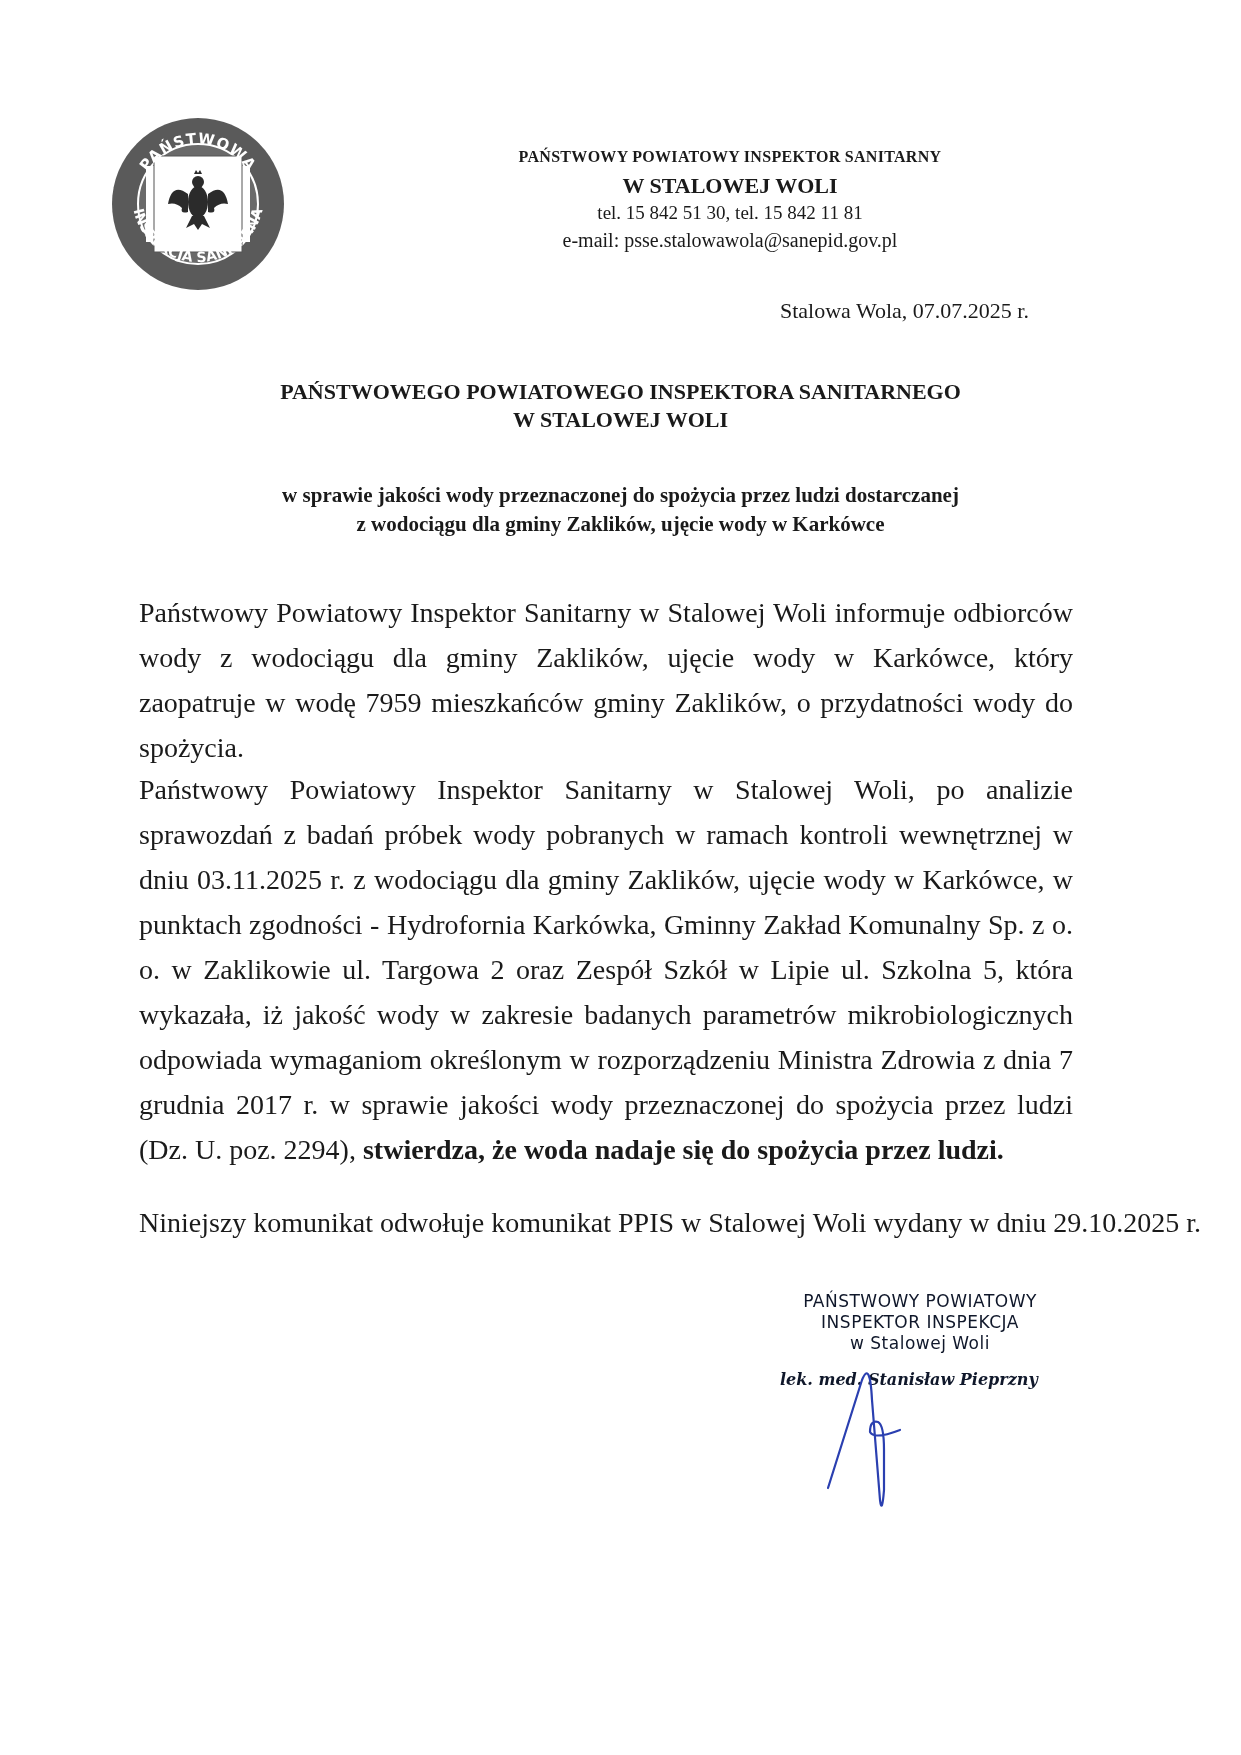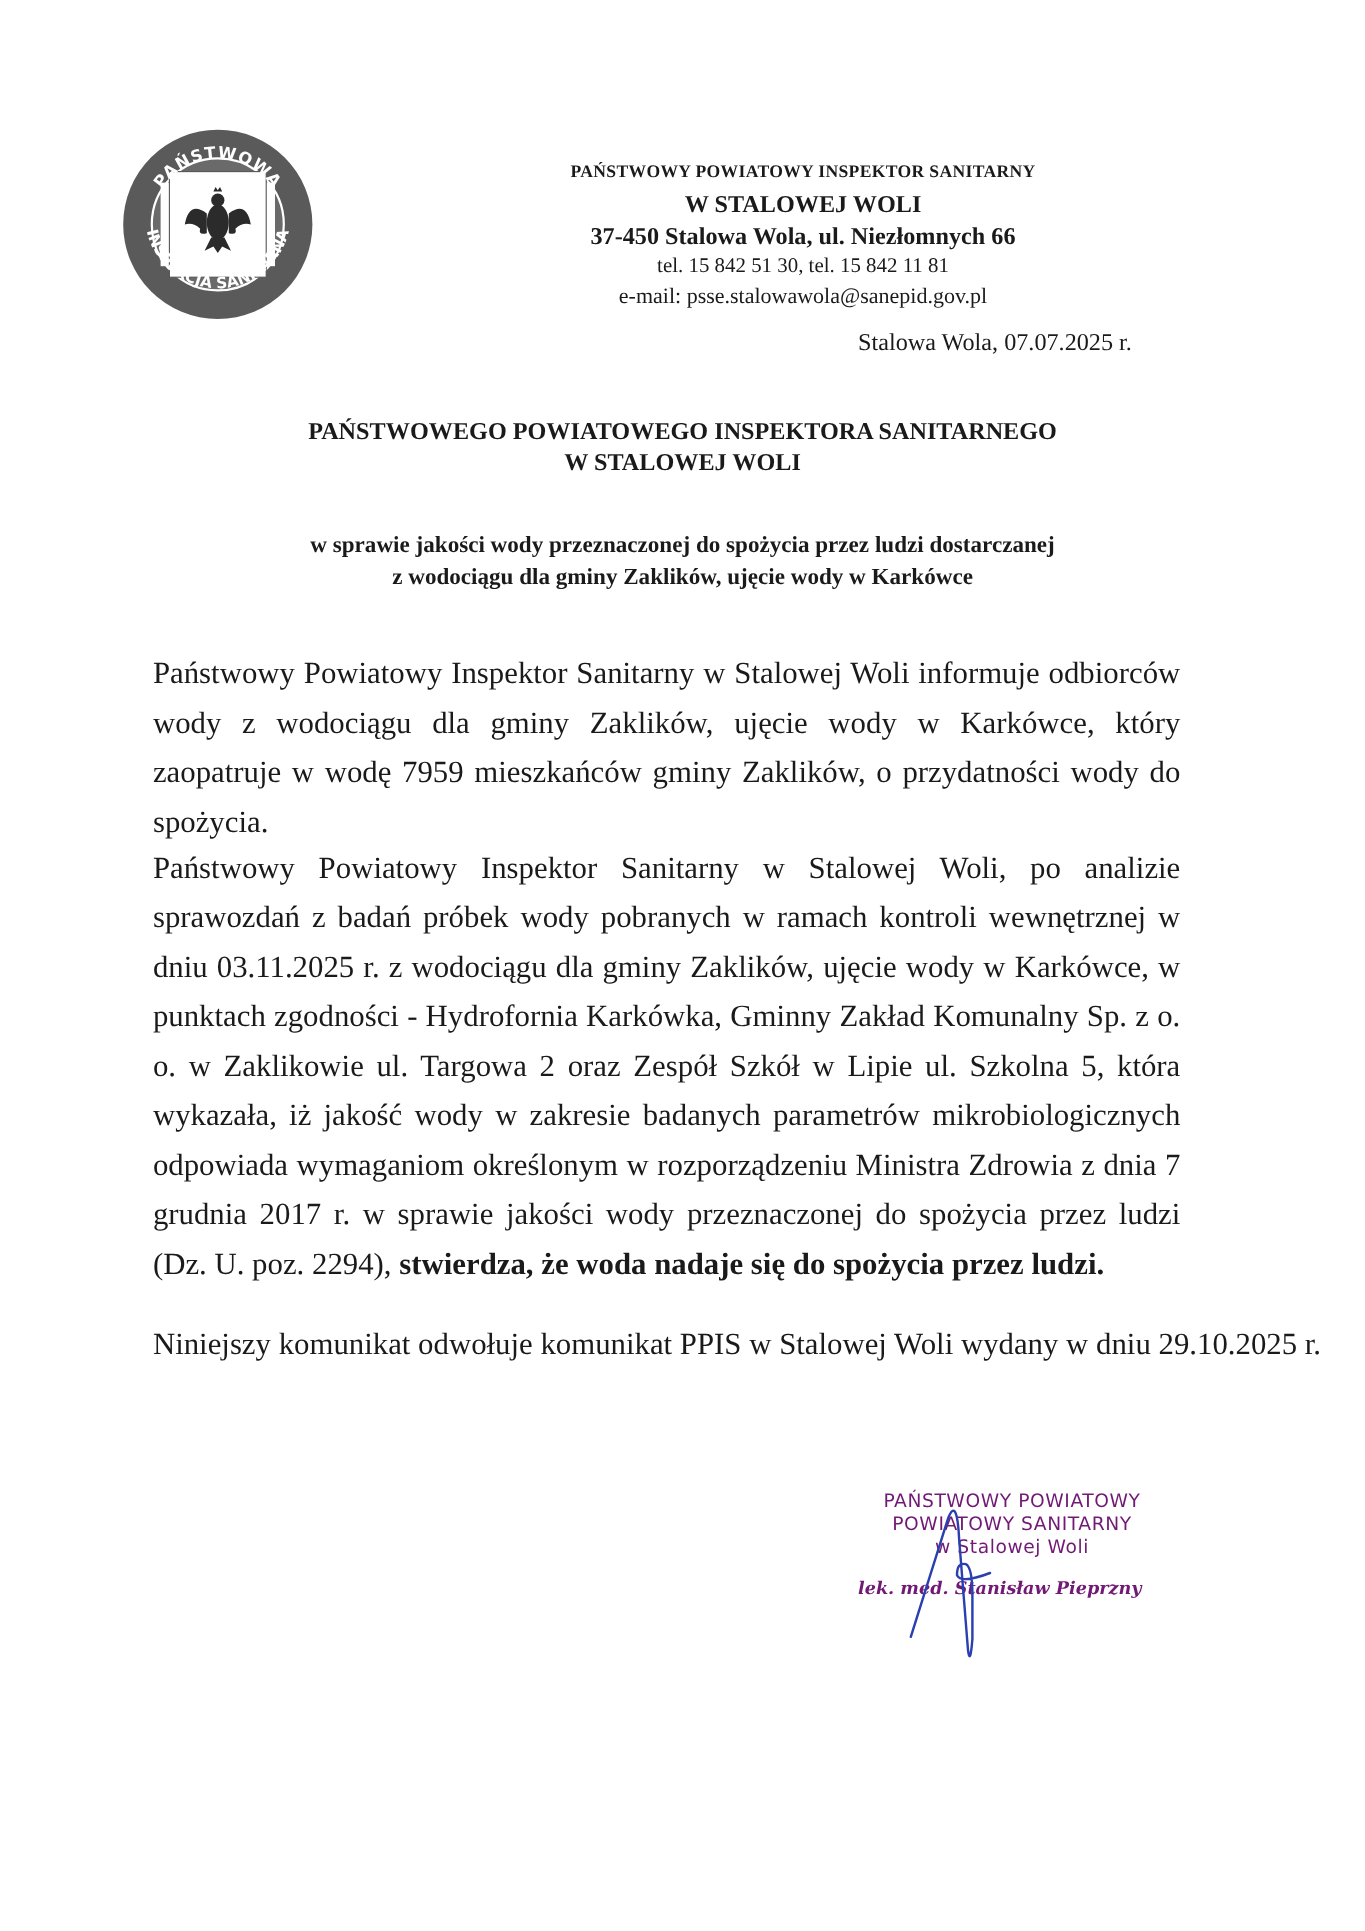--- a/index.html
+++ b/index.html
@@ -17,21 +17,21 @@
   .date { left: 780px; top: 298px; font-size: 22px; white-space: nowrap; }
   .title { left: 150px; width: 941px; top: 378px; }
   .title .t { font-size: 22px; font-weight: bold; line-height: 28px; }
   .subtitle { left: 150px; width: 941px; top: 481px; }
   .subtitle .s { font-size: 21px; font-weight: bold; line-height: 29px; }
   .para { left: 139px; width: 934px; font-size: 28px; line-height: 45px; text-align: justify; }
   .p1 { top: 590px; }
   .p2 { top: 767px; }
   .p3 { top: 1200px; text-align: left; white-space: nowrap; }
   .bold { font-weight: bold; }
-  .stamp { left: 770px; top: 1355px; width: 300px; color: #701a75;
+  .stamp { left: 770px; top: 1291px; width: 300px; color: #0f172a;
            font-family: "DejaVu Sans", sans-serif; }
   .stamp .sl { font-size: 17px; line-height: 21px; text-align: center; letter-spacing: 0.5px; }
   .stamp .sign { font-style: italic; font-weight: bold; font-size: 16px; margin-top: 16px; text-align: left; padding-left: 10px;
                  font-family: "DejaVu Serif", serif; }
   .signature { left: 820px; top: 1340px; width: 140px; height: 180px; }
 </style>
 </head>
 <body>
 
 <div class="abs logo">
@@ -60,21 +60,20 @@
     </text>
     <text font-family="DejaVu Sans, sans-serif" font-weight="bold" font-size="14" fill="#ffffff">
       <textPath href="#arcBot" startOffset="50%" text-anchor="middle">INSPEKCJA SANITARNA</textPath>
     </text>
   </svg>
 </div>
 
 <div class="abs header center">
   <div class="l1">PAŃSTWOWY POWIATOWY INSPEKTOR SANITARNY</div>
   <div class="l2">W STALOWEJ WOLI</div>
-  <div class="l3">37-450 Stalowa Wola, ul. Niezłomnych 66</div>
   <div class="l4">tel. 15 842 51 30, tel. 15 842 11 81</div>
   <div class="l5">e-mail: psse.stalowawola@sanepid.gov.pl</div>
 </div>
 
 <div class="abs date">Stalowa Wola, 07.07.2025 r.</div>
 
 <div class="abs title center">
   <div class="t">PAŃSTWOWEGO POWIATOWEGO INSPEKTORA SANITARNEGO</div>
   <div class="t">W STALOWEJ WOLI</div>
 </div>
@@ -87,21 +86,21 @@
 <div class="abs para p1">Państwowy Powiatowy Inspektor Sanitarny w Stalowej Woli informuje odbiorców wody z wodociągu dla gminy Zaklików, ujęcie wody w Karkówce, który zaopatruje w wodę 7959 mieszkańców gminy Zaklików, o przydatności wody do spożycia.</div>
 
 <div class="abs para p2">
   <span>Państwowy Powiatowy Inspektor Sanitarny w Stalowej Woli, po analizie sprawozdań z badań próbek wody pobranych w ramach kontroli wewnętrznej w dniu 03.11.2025 r. z wodociągu dla gminy Zaklików, ujęcie wody w Karkówce, w punktach zgodności - Hydrofornia Karkówka, Gminny Zakład Komunalny Sp. z o. o. w Zaklikowie ul. Targowa 2 oraz Zespół Szkół w Lipie ul. Szkolna 5, która wykazała, iż jakość wody w zakresie badanych parametrów mikrobiologicznych odpowiada wymaganiom określonym w rozporządzeniu Ministra Zdrowia z dnia 7 grudnia 2017 r. w sprawie jakości wody przeznaczonej do spożycia przez ludzi (Dz. U. poz. 2294), </span><span class="bold">stwierdza, że woda nadaje się do spożycia przez ludzi.</span>
 </div>
 
 <div class="abs para p3">Niniejszy komunikat odwołuje komunikat PPIS w Stalowej Woli wydany w dniu 29.10.2025 r.</div>
 
 <div class="abs stamp">
   <div class="sl">PAŃSTWOWY POWIATOWY</div>
-  <div class="sl">POWIATOWY SANITARNY</div>
+  <div class="sl">INSPEKTOR INSPEKCJA</div>
   <div class="sl">w Stalowej Woli</div>
   <div class="sign">lek. med. Stanisław Pieprzny</div>
 </div>
 
 <div class="abs signature">
   <svg width="140" height="180" viewBox="0 0 140 180">
     <path d="M 8 148 L 42 40 Q 50 20 52 60 L 60 160 Q 62 175 64 150 L 64 110 Q 64 85 58 82 Q 50 80 50 92 Q 54 100 80 90" fill="none" stroke="#2a3fb0" stroke-width="2.2" stroke-linecap="round" stroke-linejoin="round"></path>
   </svg>
 </div>
 

